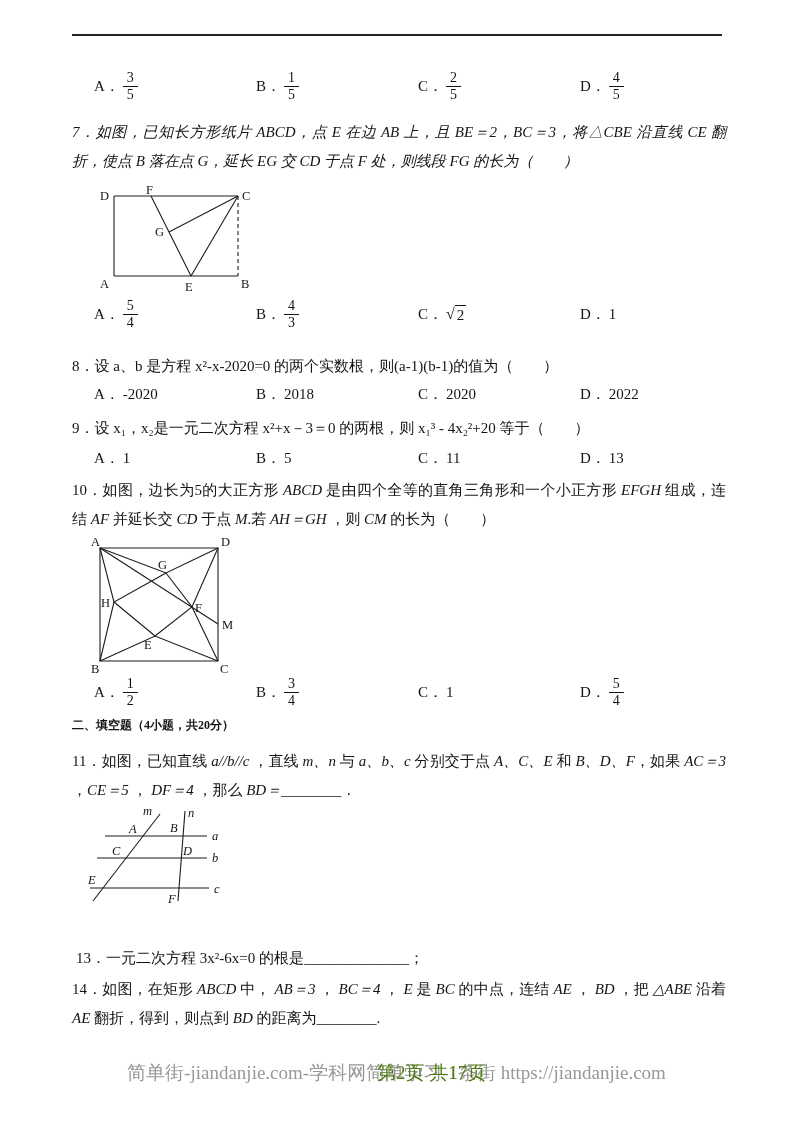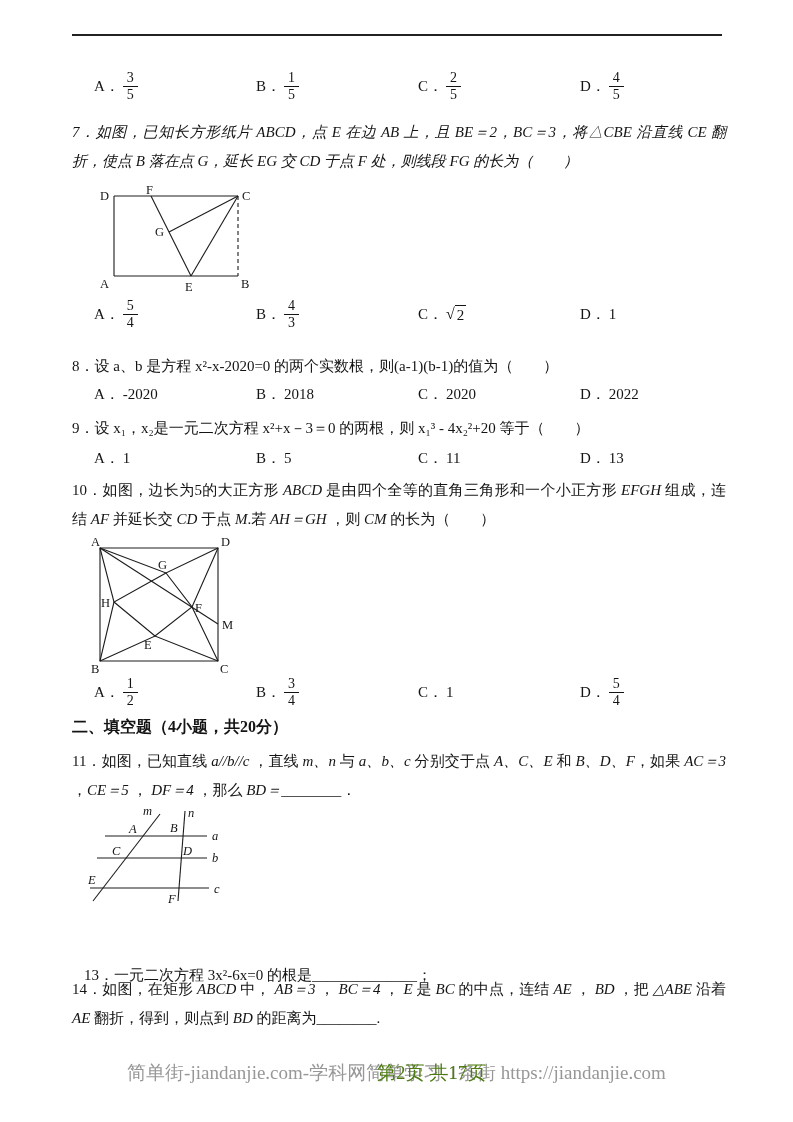--- a/index.html
+++ b/index.html
@@ -10,21 +10,21 @@
   .divider{border-top:2px solid #222;width:650px;height:0;}
   .opt-row{display:flex;align-items:center;font-size:15px;}
   .opt{width:162px;display:flex;align-items:center;}
   .opt .lab{margin-right:3px;}
   .frac{display:inline-block;text-align:center;font-size:14px;line-height:1.15;vertical-align:middle;}
   .frac .num{display:block;border-bottom:1px solid #141414;padding:0 4px;}
   .frac .den{display:block;padding:0 4px;}
   .sqrt{display:inline-flex;align-items:flex-start;}
   .sqrt .sign{font-size:16px;line-height:1.1;}
   .sqrt .rad{border-top:1px solid #141414;line-height:1.25;padding:0 2px;}
-  .sec{font-size:16px;font-weight:700;}
+  .sec{font-size:12px;font-weight:700;}
   i{font-style:italic;}
   svg{overflow:visible;}
   svg path, svg line{stroke:#1c1c1c;fill:none;stroke-width:1.1;}
   svg text{font-size:12.5px;fill:#141414;font-family:"Liberation Serif",serif;}
   svg text.it{font-style:italic;}
   .footer{position:absolute;top:1060px;left:0;width:793px;text-align:center;
           font-size:19px;color:#979797;}
   .footer .pagenum{position:absolute;top:0;left:calc(50% + 35px);transform:translateX(-50%);
           color:#4d7c0f;white-space:nowrap;}
 </style>
@@ -217,21 +217,21 @@
     <text class="it" x="127" y="34">a</text>
     <text class="it" x="27" y="49">C</text>
     <text class="it" x="98" y="49">D</text>
     <text class="it" x="127" y="56">b</text>
     <text class="it" x="3" y="78">E</text>
     <text class="it" x="83" y="97">F</text>
     <text class="it" x="129" y="87">c</text>
   </svg>
 
 
-  <p class="abs qtext" style="left:84px;top:944px;margin-top:17px;">13．一元二次方程 3x²-6x=0 的根是______________；</p>
+  <p class="abs qtext" style="left:76px;top:944px;">13．一元二次方程 3x²-6x=0 的根是______________；</p>
 
   <p class="abs qtext" style="left:72px;top:975px;"><span>14．如图，在矩形 </span><i>ABCD</i><span> 中， </span><i>AB＝3</i><span> ， </span><i>BC＝4</i><span> ， </span><i>E</i><span> 是 </span><i>BC</i><span> 的中点，连结 </span><i>AE</i><span> ， </span><i>BD</i><span> ，把 </span><i>△ABE</i><span> 沿着 </span><i>AE</i><span> 翻折，得到，则点到 </span><i>BD</i><span> 的距离为________.</span></p>
 
   <div class="footer">
     <span class="wm">简单街-jiandanjie.com-学科网简单学习-1条街 https://jiandanjie.com</span>
     <span class="pagenum">第2页 共17页</span>
   </div>
 
 </div>
 

